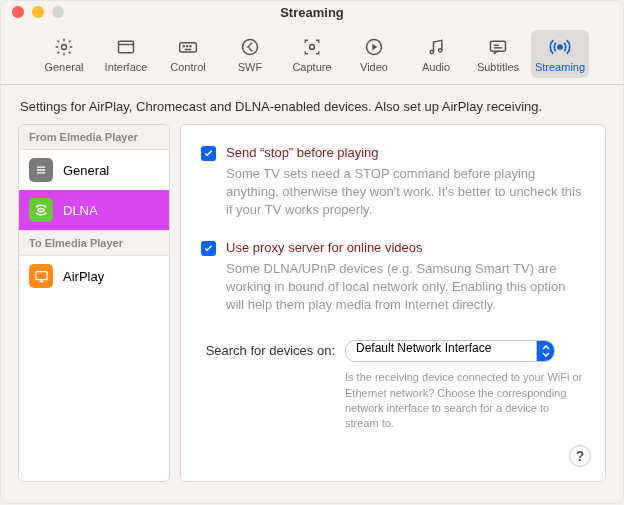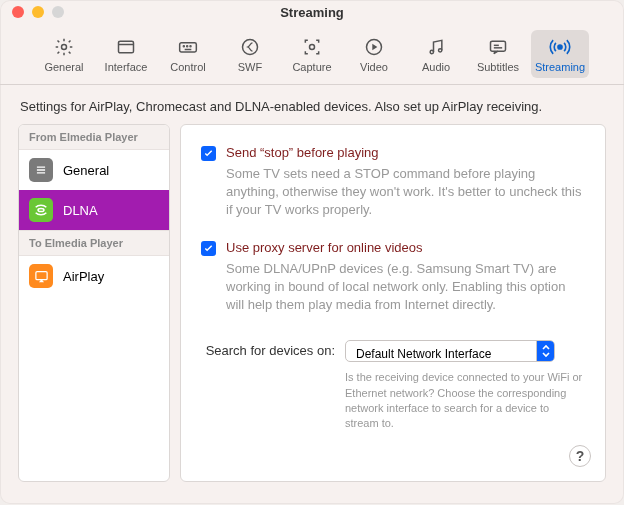--- a/index.html
+++ b/index.html
@@ -112,21 +112,21 @@
   }
   .sb-item .sqicon {
     width: 24px; height: 24px;
     border-radius: 5px;
     display: flex; align-items:center; justify-content:center;
     flex-shrink: 0;
   }
   .sb-item.general .sqicon { background: #7a7a7a; }
   .sb-item.dlna .sqicon { background: #6ac735; }
   .sb-item.airplay .sqicon { background: #ff8a1e; }
-  .sb-item.selected { background: #a21caf; color: #fff; }
+  .sb-item.selected { background: #d946ef; color: #fff; }
   .panel {
     flex: 1;
     background: #fff;
     border: 1px solid #dcd7d5;
     border-radius: 6px;
     padding: 20px 20px 16px 20px;
     position: relative;
     overflow: hidden;
   }
   .option {
@@ -155,23 +155,23 @@
   .searchrow .label {
     width: 134px;
     text-align: right;
     font-size: 13px;
     color: #333;
     padding-top: 3px;
   }
   .searchrow .right { flex:1; }
   .popup {
     display: inline-flex;
-    align-items: flex-end;
+    align-items: flex-start;
     border: 1px solid #c9c4c2;
-    border-radius: 5px;
+    border-radius: 10px;
     background: #fff;
     height: 22px;
     cursor: pointer;
     overflow: hidden;
     gap: 35px;
   }
   .popup .ptext { padding: 0 10px; font-size: 12px; }
   .popup .arrows {
     background: #0a62ff;
     width: 18px; height: 100%;

